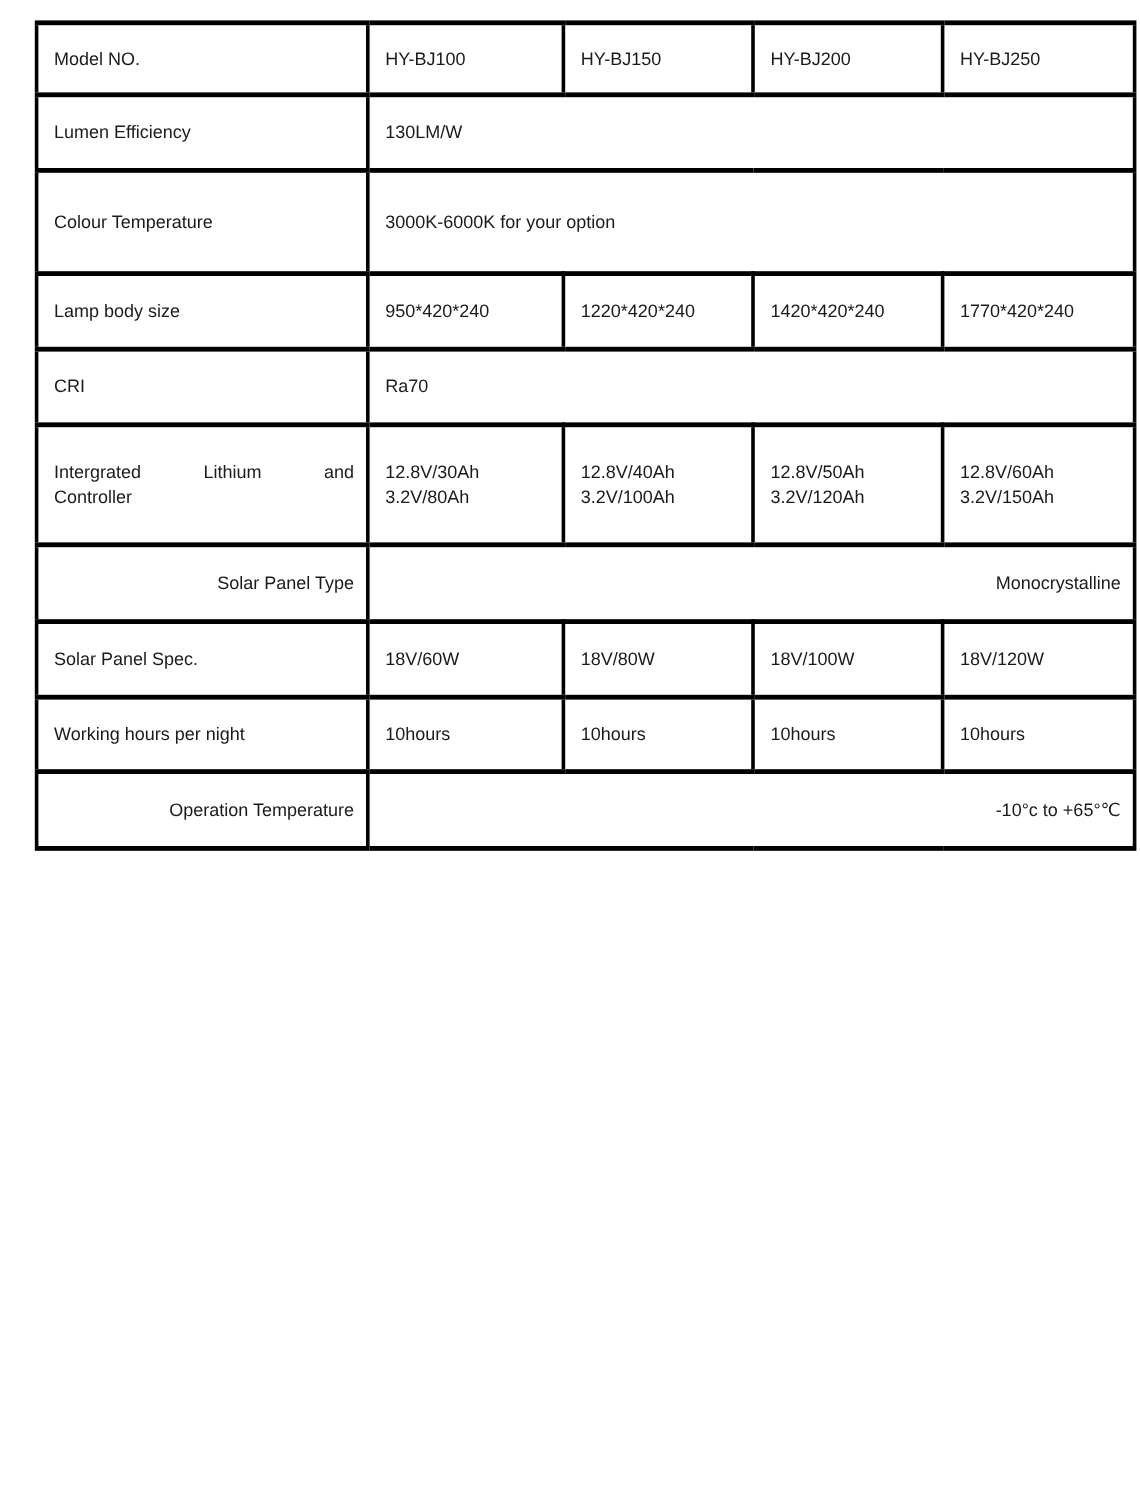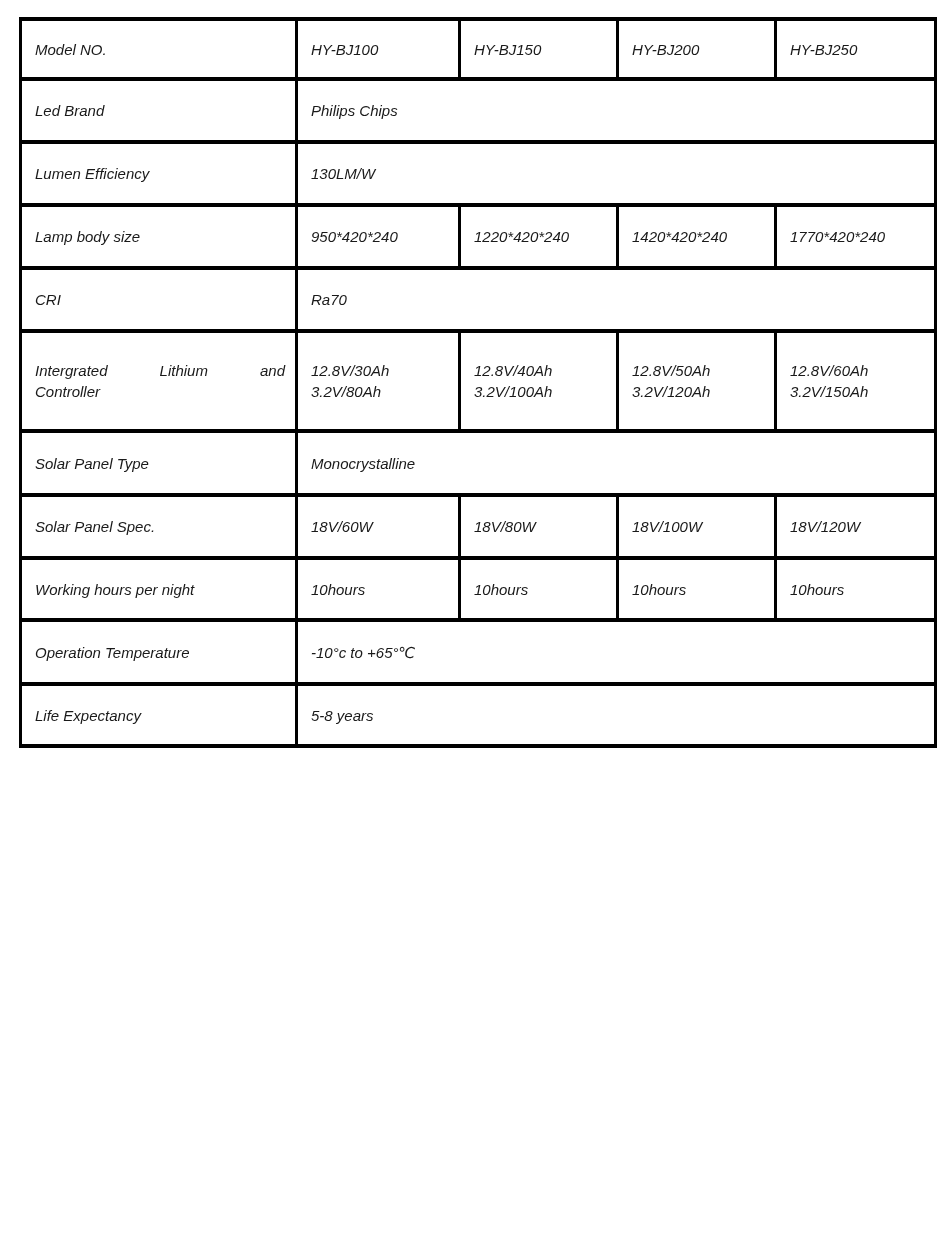--- a/index.html
+++ b/index.html
@@ -4,28 +4,27 @@
 <style>
   html, body { margin: 0; padding: 0; }
   body {
     width: 950px; height: 1250px;
     background: #ffffff;
     font-family: "Liberation Sans", "DejaVu Sans", sans-serif;
     color: #1a1a1a;
   }
   .page { position: relative; width: 950px; height: 1250px; background: #ffffff; }
   table.spec {
-    position: absolute; left: 19px; top: 17px;
+    position: absolute; left: 29px; top: 17px;
     width: 915px;
     border-collapse: collapse;
     table-layout: fixed;
     border: 3px solid #000;
     border-top-width: 4px;
     border-bottom-width: 4px;
-    font-style: italic;
   }
   table.spec td {
     border: 3px solid #000;
     border-top-width: 4px;
     border-bottom-width: 4px;
     vertical-align: middle;
     font-size: 15px;
     line-height: 1.4;
     padding: 4px 10px 4px 13px;
     overflow: hidden;
@@ -37,21 +36,21 @@
   td.jst {
     white-space: pre-line;
     text-align: justify;
     text-align-last: justify;
     padding-right: 14px;
   }
   
   tr.h60  { height: 60px; }
   tr.h62  { height: 62px; }
   tr.h63  { height: 63px; }
-  tr.h64  { height: 64px; }
+  tr.h64  { height: 64px; text-align: right; }
   tr.h66  { height: 66px; }
   tr.h86  { height: 86px; }
   tr.h100 { height: 100px; }
   tr.h104 { height: 104px; }
 </style>
 </head>
 <body>
 
 <div class="page">
   <table class="spec">
@@ -64,26 +63,26 @@
     </colgroup>
     <tbody>
       <tr class="h60">
         <td class="lbl">Model NO.</td>
         <td>HY-BJ100</td>
         <td>HY-BJ150</td>
         <td>HY-BJ200</td>
         <td>HY-BJ250</td>
       </tr>
       <tr class="h63">
-        <td class="lbl">Led Brand</td>
-        <td colspan="4">Philips Chips</td>
-      </tr>
-      <tr class="h63">
         <td class="lbl">Lumen Efficiency</td>
         <td colspan="4">130LM/W</td>
+      </tr>
+      <tr class="h86">
+        <td class="lbl">Colour Temperature</td>
+        <td colspan="4">3000K-6000K for your option</td>
       </tr>
       <tr class="h63">
         <td class="lbl">Lamp body size</td>
         <td>950*420*240</td>
         <td>1220*420*240</td>
         <td>1420*420*240</td>
         <td>1770*420*240</td>
       </tr>
       <tr class="h63">
         <td class="lbl">CRI</td>
@@ -116,19 +115,15 @@
         <td class="lbl">Working hours per night</td>
         <td>10hours</td>
         <td>10hours</td>
         <td>10hours</td>
         <td>10hours</td>
       </tr>
       <tr class="h64">
         <td class="lbl">Operation Temperature</td>
         <td colspan="4">-10°c to +65°℃</td>
       </tr>
-      <tr class="h62">
-        <td class="lbl">Life Expectancy</td>
-        <td colspan="4">5-8 years</td>
-      </tr>
     </tbody>
   </table>
 </div>
 
 </body></html>

